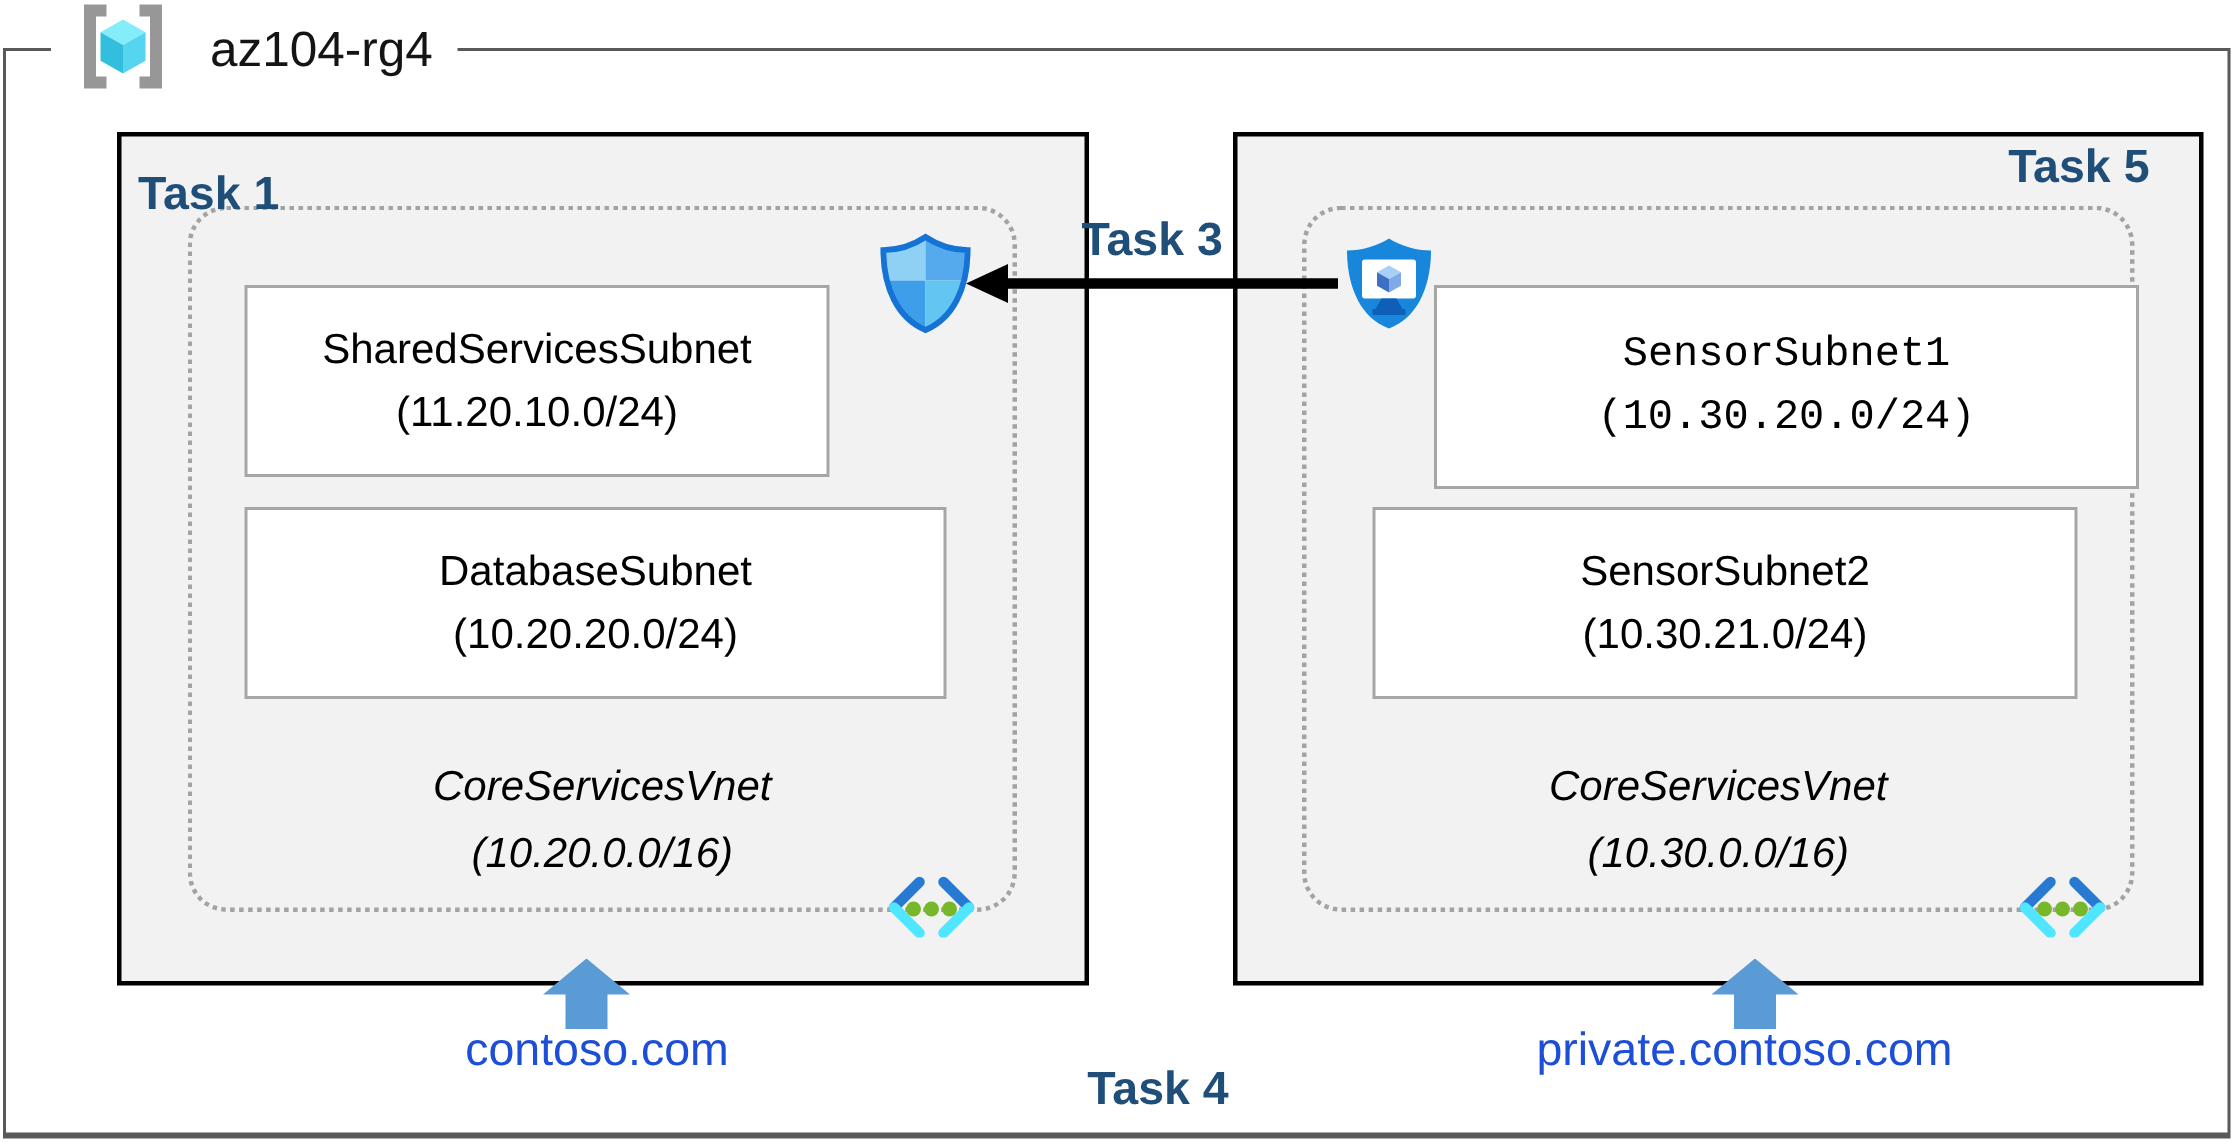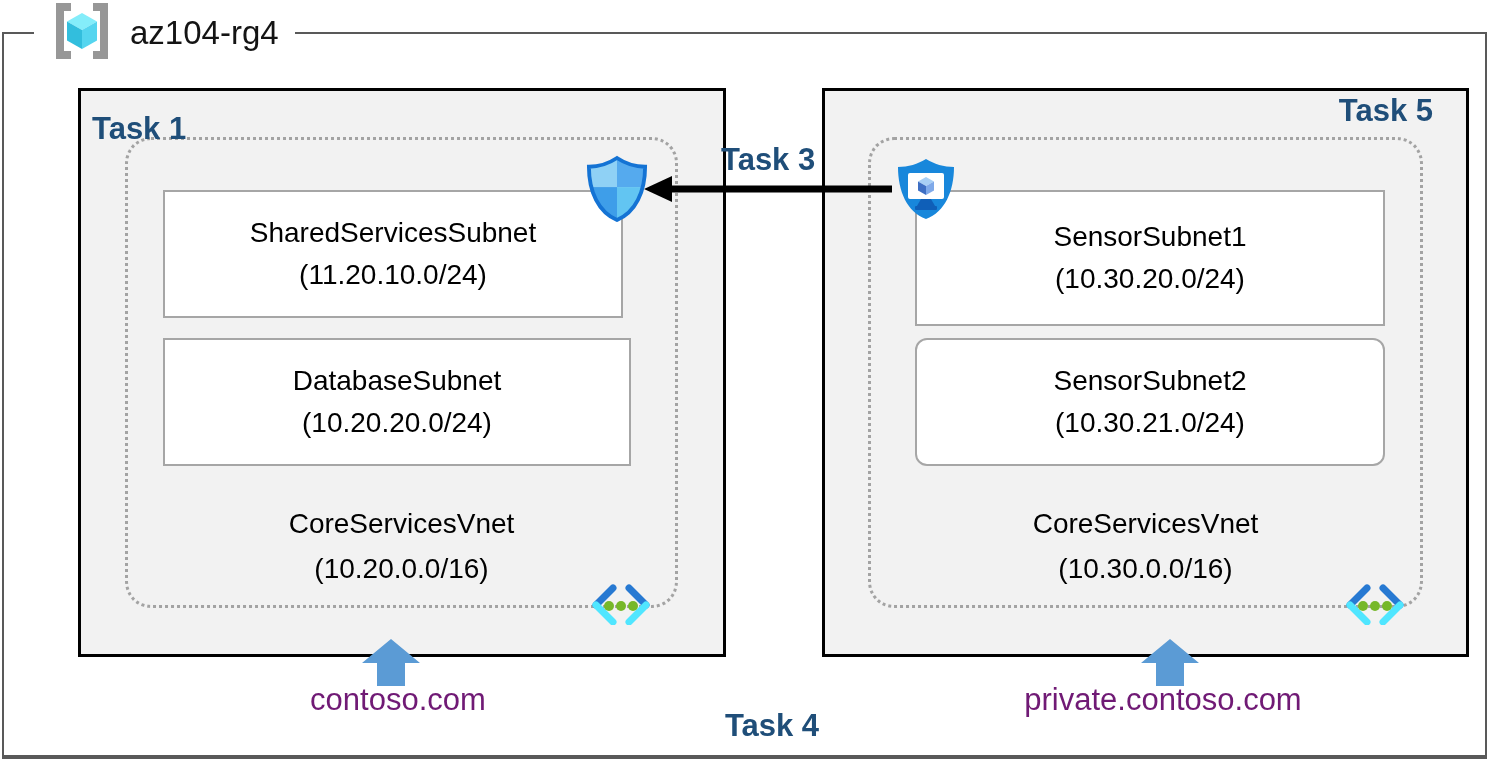--- a/index.html
+++ b/index.html
@@ -3,21 +3,21 @@
 <meta charset="utf-8">
 <style>
   html,body{margin:0;padding:0;background:#fff;}
   .canvas{position:relative;width:1490px;height:762px;background:#ffffff;
           font-family:"Liberation Sans",sans-serif;overflow:hidden;}
 
   
   .rg-frame{position:absolute;left:2px;top:32px;right:3px;bottom:3px;
             border:2px solid #595959;border-bottom-width:4px;z-index:0;}
   .rg-header{position:absolute;left:34px;top:0;height:66px;background:#fff;
-             display:flex;align-items:center;gap:16px;padding:0 16px;z-index:5;}
+             display:flex;align-items:center;gap:26px;padding:0 16px;z-index:5;}
   .rg-title{font-size:33px;color:#141414;white-space:nowrap;}
 
   
   .task-box{position:absolute;top:88px;height:569px;background:#f2f2f2;
             border:3px solid #000;box-sizing:border-box;z-index:1;}
   .task-box.left{left:78px;width:648px;}
   .task-box.right{left:822px;width:647px;}
   .task-label{position:absolute;font-weight:700;font-size:31px;color:#1f4e79;z-index:3;white-space:nowrap;}
   .t1{left:92px;top:111px;}
   .t2{right:57px;top:93px;}
@@ -25,48 +25,48 @@
   
   .dashed{position:absolute;top:137px;height:471px;border:3px dotted #a3a3a3;
           border-radius:26px;box-sizing:border-box;z-index:2;}
   .dashed.left{left:125px;width:553px;}
   .dashed.right{left:868px;width:555px;}
 
   
   .subnet{position:absolute;background:#fff;border:2px solid #a6a6a6;box-sizing:border-box;
           display:flex;flex-direction:column;align-items:center;justify-content:center;
           font-size:28px;line-height:42px;color:#000;text-align:center;z-index:3;}
-  .sn-shared{left:163px;top:190px;width:460px;height:128px;}
+  .sn-shared{left:163px;top:190px;width:390px;height:128px;}
   .sn-db    {left:163px;top:338px;width:468px;height:128px;}
-  .sn-s1    {left:915px;top:190px;width:470px;height:136px;}
-  .sn-s2    {left:915px;top:338px;width:470px;height:128px;border-radius:12px;}
+  .sn-s1    {left:956px;top:190px;width:470px;height:136px;font-family:Liberation Mono, monospace;}
+  .sn-s2    {left:915px;top:338px;width:470px;height:128px;}
 
   
   .vnet-label{position:absolute;top:501px;display:flex;flex-direction:column;align-items:center;
-              font-size:28px;line-height:45px;color:#000;text-align:center;z-index:3;}
+              font-size:28px;line-height:45px;color:#000;text-align:center;z-index:3;font-style:italic;}
   .vl-left{left:125px;width:553px;}
   .vl-right{left:868px;width:555px;}
 
   
   .icon{position:absolute;}
   .vnet-icon-left {left:588px;top:583px;z-index:4;}
   .vnet-icon-right{left:1342px;top:583px;z-index:4;}
   .shield-icon{left:586px;top:155px;z-index:6;}
   .bastion-icon{left:894px;top:157px;z-index:6;}
 
   
   .task3-arrow{position:absolute;left:640px;top:172px;z-index:5;}
   .task3-label{position:absolute;left:721px;top:142px;width:104px;
                font-weight:700;font-size:31px;color:#1f4e79;z-index:5;white-space:nowrap;}
 
   
   .up-arrow{position:absolute;z-index:4;}
   .ua-left{left:362px;top:639px;}
   .ua-right{left:1141px;top:639px;}
-  .dns-label{position:absolute;top:682px;font-size:31px;color:#701a75;text-align:center;white-space:nowrap;z-index:4;}
+  .dns-label{position:absolute;top:682px;font-size:31px;color:#1d4ed8;text-align:center;white-space:nowrap;z-index:4;}
   .dns-left{left:248px;width:300px;}
   .dns-right{left:1013px;width:300px;}
   .task4-label{position:absolute;left:712px;top:680px;width:120px;text-align:center;
                font-weight:700;font-size:31px;color:#1f4e79;z-index:4;white-space:nowrap;margin-top:28px;}
 </style>
 </head>
 <body>
 
 <div class="canvas">
 

